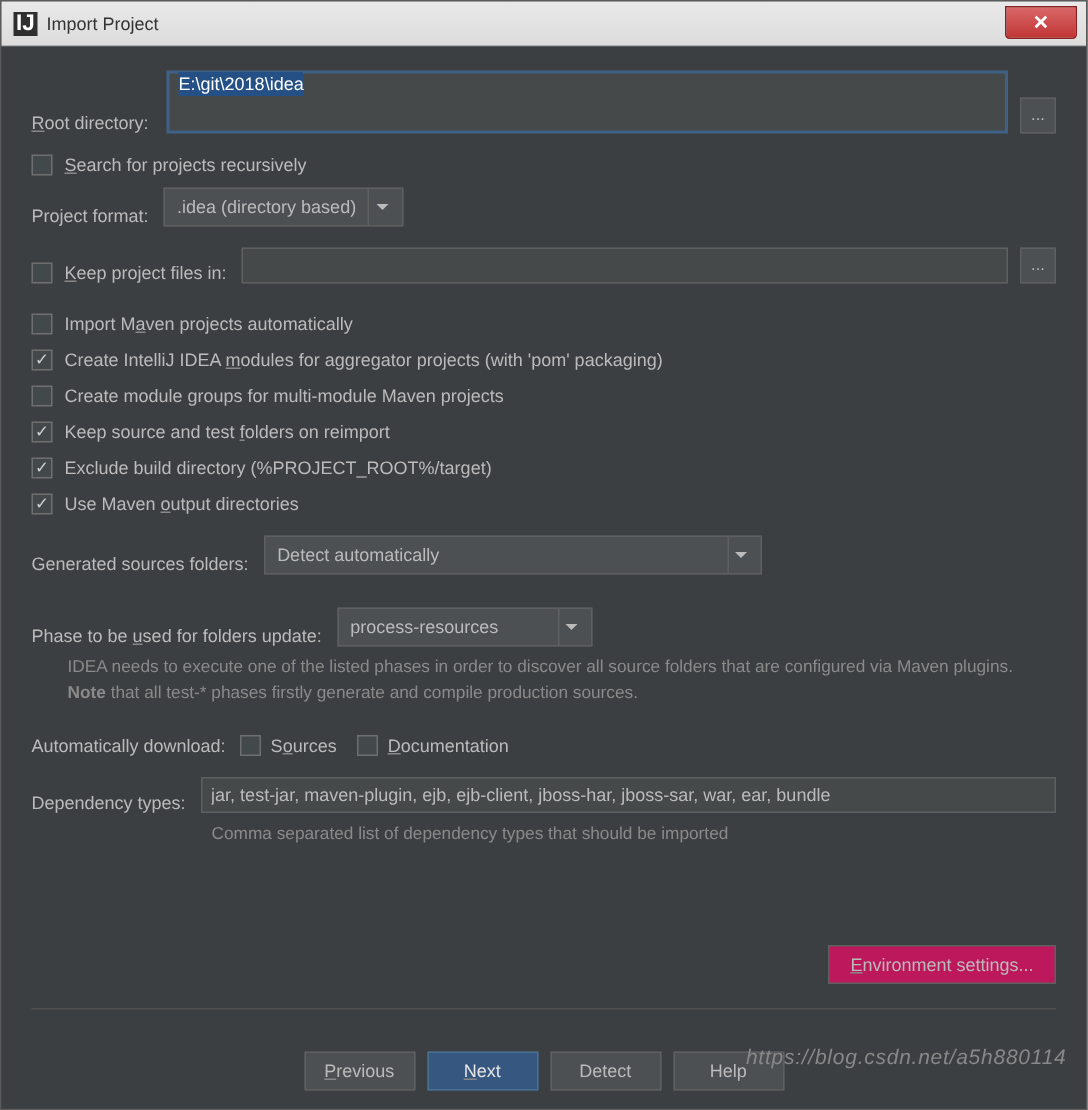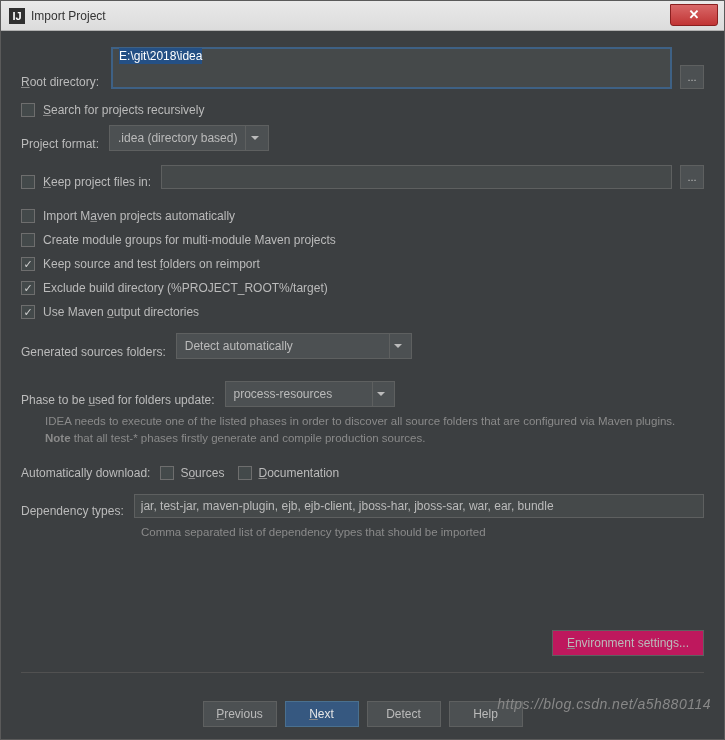--- a/index.html
+++ b/index.html
@@ -1,19 +1,19 @@
 <!DOCTYPE html>
 <html><head>
 <meta charset="utf-8">
 <style>
 * { box-sizing: border-box; margin: 0; padding: 0; }
 body { width: 725px; height: 740px; font-family: "Segoe UI", Arial, sans-serif; font-size: 12px; background: #fff; overflow: hidden; }
 .window { width: 725px; height: 740px; border: 1px solid #5a5a5a; background: #3c3f41; display: flex; flex-direction: column; }
 .titlebar { height: 30px; background: linear-gradient(#e9e9e9, #dcdcdc); display: flex; align-items: center; border-bottom: 1px solid #b0b0b0; }
-.titlebar-icon { width: 16px; height: 16px; background: #2f2f2f; margin: 0 6px 0 8px; display: flex; align-items: center; justify-content: center; color: #fff; font-size: 11px; font-weight: bold; }
+.titlebar-icon { width: 16px; height: 16px; background: #2f2f2f; margin: 0 6px 0 8px; display: flex; align-items: center; justify-content: center; color: #fff; font-size: 15px; font-weight: bold; }
 .titlebar-text { flex: 1; color: #333; font-size: 12px; }
 .titlebar-close { width: 48px; height: 22px; background: linear-gradient(#d96868, #c13535); border: 1px solid #8a2020; border-radius: 0 0 3px 3px; margin-right: 6px; margin-top: -2px; display: flex; align-items: center; justify-content: center; color: #fff; font-weight: bold; font-size: 13px; }
 .content { flex: 1; background: #3c3f41; color: #bbbbbb; padding: 16px 20px 12px 20px; display: flex; flex-direction: column; }
 .row { display: flex; align-items: flex-end; margin-bottom: 14px; }
 .label { font-size: 12px; color: #bbbbbb; }
 .input { background: #45494a; border: 1px solid #5e6060; color: #bbbbbb; height: 24px; padding: 0 6px; font-size: 12px; }
 .input-root { flex: 1; margin: 0 8px 0 12px; border: 2px solid #3e6185; background: #45494a; color: #fff; height: 42px; padding: 0 6px; }
 .input-root::selection { background: #245085; }
 .sel { background: #245085; color: #fff; padding: 1px 0; }
 .browse-btn { width: 24px; height: 24px; background: #4c5052; border: 1px solid #5e6060; color: #bbbbbb; display: flex; align-items: center; justify-content: center; font-size: 11px; cursor: pointer; }
@@ -72,39 +72,43 @@
       <span class="label"><span class="u">K</span>eep project files in:</span>
       <input class="input" style="flex: 1 1 0%; margin: 0px 8px 0px 10px;" disabled="">
       <div class="browse-btn">...</div>
     </div>
 
     <div class="checkbox-row">
       <div class="checkbox"></div>
       <span class="label">Import M<span class="u">a</span>ven projects automatically</span>
     </div>
     <div class="checkbox-row">
+      <div class="checkbox checked"></div>
+      <span class="label">Create IntelliJ IDEA <span class="u">m</span>odules for aggregator projects (with 'pom' packaging)</span>
+    </div>
+    <div class="checkbox-row">
       <div class="checkbox"></div>
       <span class="label">Create module groups for multi-module Maven projects</span>
     </div>
     <div class="checkbox-row">
       <div class="checkbox checked"></div>
       <span class="label">Keep source and test <span class="u">f</span>olders on reimport</span>
     </div>
     <div class="checkbox-row">
       <div class="checkbox checked"></div>
       <span class="label">Exclude build directory (%PROJECT_ROOT%/target)</span>
     </div>
     <div class="checkbox-row" style="margin-bottom:14px;">
       <div class="checkbox checked"></div>
       <span class="label">Use Maven <span class="u">o</span>utput directories</span>
     </div>
 
     <div class="row" style="margin-bottom:22px;">
       <span class="label">Generated sources folders:</span>
-      <div class="select" style="margin-left:10px; width:236px;">
+      <div class="select" style="margin-left:10px; width:332px;">
         <span style="flex:1;">Detect automatically</span>
         <div class="select-arrow"></div>
       </div>
     </div>
 
     <div class="row" style="margin-bottom:4px;">
       <span class="label">Phase to be <span class="u">u</span>sed for folders update:</span>
       <div class="select" style="margin-left:10px; width:170px;">
         <span style="flex:1;">process-resources</span>
         <div class="select-arrow"></div>

